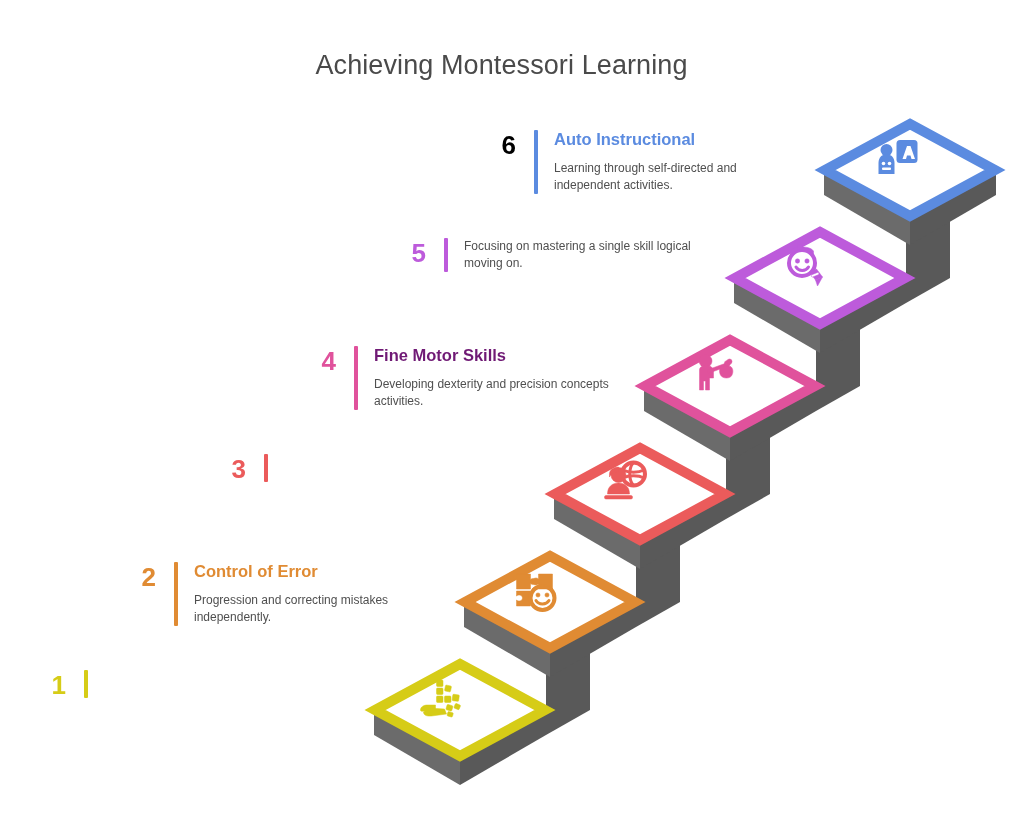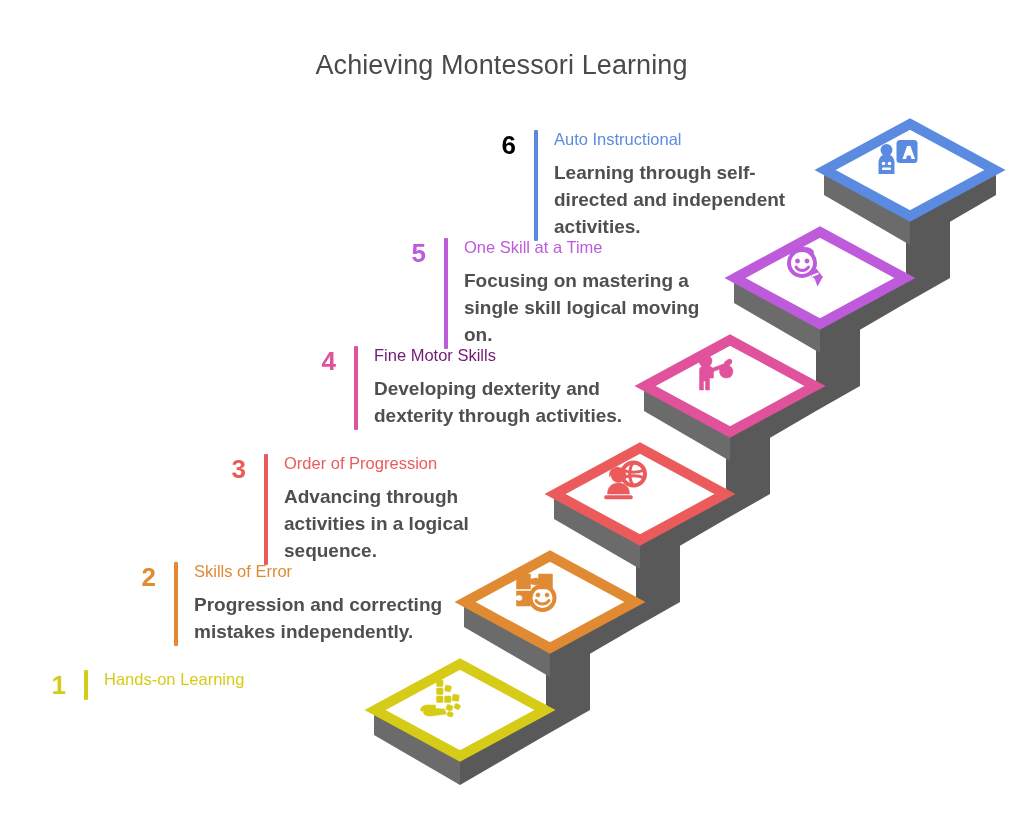--- a/index.html
+++ b/index.html
@@ -58,28 +58,28 @@
     align-self: stretch;
     margin: 0 16px 0 18px;
     border-radius: 1px;
     flex: 0 0 auto;
   }
   .step-body {
     flex: 1 1 auto;
   }
   .step-head {
     font-size: 16.5px;
-    font-weight: normal;
+    font-weight: bold;
     line-height: 1.15;
     margin-bottom: 11px;
     white-space: nowrap;
   }
   .step-desc {
-    font-size: 19px;
-    font-weight: 700;
+    font-size: 12px;
+    font-weight: 400;
     line-height: 1.42;
     color: #4f4f4f;
   }
 
   
   #text-6 { left: 476px; top: 130px; width: 330px; }
   #text-5 { left: 386px; top: 238px; width: 330px; }
   #text-4 { left: 296px; top: 346px; width: 330px; }
   #text-3 { left: 206px; top: 454px; width: 330px; }
   #text-2 { left: 116px; top: 562px; width: 340px; }
@@ -229,51 +229,45 @@
   <div class="step-body">
     <div class="step-head" style="color:#5B8BE0">Auto Instructional</div>
     <div class="step-desc">Learning through self-directed and independent activities.</div>
   </div>
 </div>
 
 <div class="step-text" id="text-5">
   <div class="step-num" style="color:#BD5BDB">5</div>
   <div class="step-rule" style="background:#BD5BDB"></div>
   <div class="step-body">
-    <div class="step-head" style="color:#BD5BDB">One Skill at a Time</div>
     <div class="step-desc">Focusing on mastering a single skill logical moving on.</div>
   </div>
 </div>
 
 <div class="step-text" id="text-4">
   <div class="step-num" style="color:#E0529C">4</div>
   <div class="step-rule" style="background:#E0529C"></div>
   <div class="step-body">
     <div class="step-head" style="color:#701a75">Fine Motor Skills</div>
-    <div class="step-desc">Developing dexterity and dexterity through activities.</div>
+    <div class="step-desc">Developing dexterity and precision concepts activities.</div>
   </div>
 </div>
 
 <div class="step-text" id="text-3">
   <div class="step-num" style="color:#EB5B5B">3</div>
   <div class="step-rule" style="background:#EB5B5B"></div>
-  <div class="step-body">
-    <div class="step-head" style="color:#EB5B5B">Order of Progression</div>
-    <div class="step-desc">Advancing through activities in a logical sequence.</div>
-  </div>
 </div>
 
 <div class="step-text" id="text-2">
   <div class="step-num" style="color:#E08B33">2</div>
   <div class="step-rule" style="background:#E08B33"></div>
   <div class="step-body">
-    <div class="step-head" style="color:#E08B33">Skills of Error</div>
+    <div class="step-head" style="color:#E08B33">Control of Error</div>
     <div class="step-desc">Progression and correcting mistakes independently.</div>
   </div>
 </div>
 
 <div class="step-text" id="text-1">
   <div class="step-num" style="color:#D6CC17">1</div>
   <div class="step-rule" style="background:#D6CC17"></div>
   <div class="step-body">
-    <div class="step-head" style="color:#D6CC17">Hands-on Learning</div>
   </div>
 </div>
 
 </body></html>

